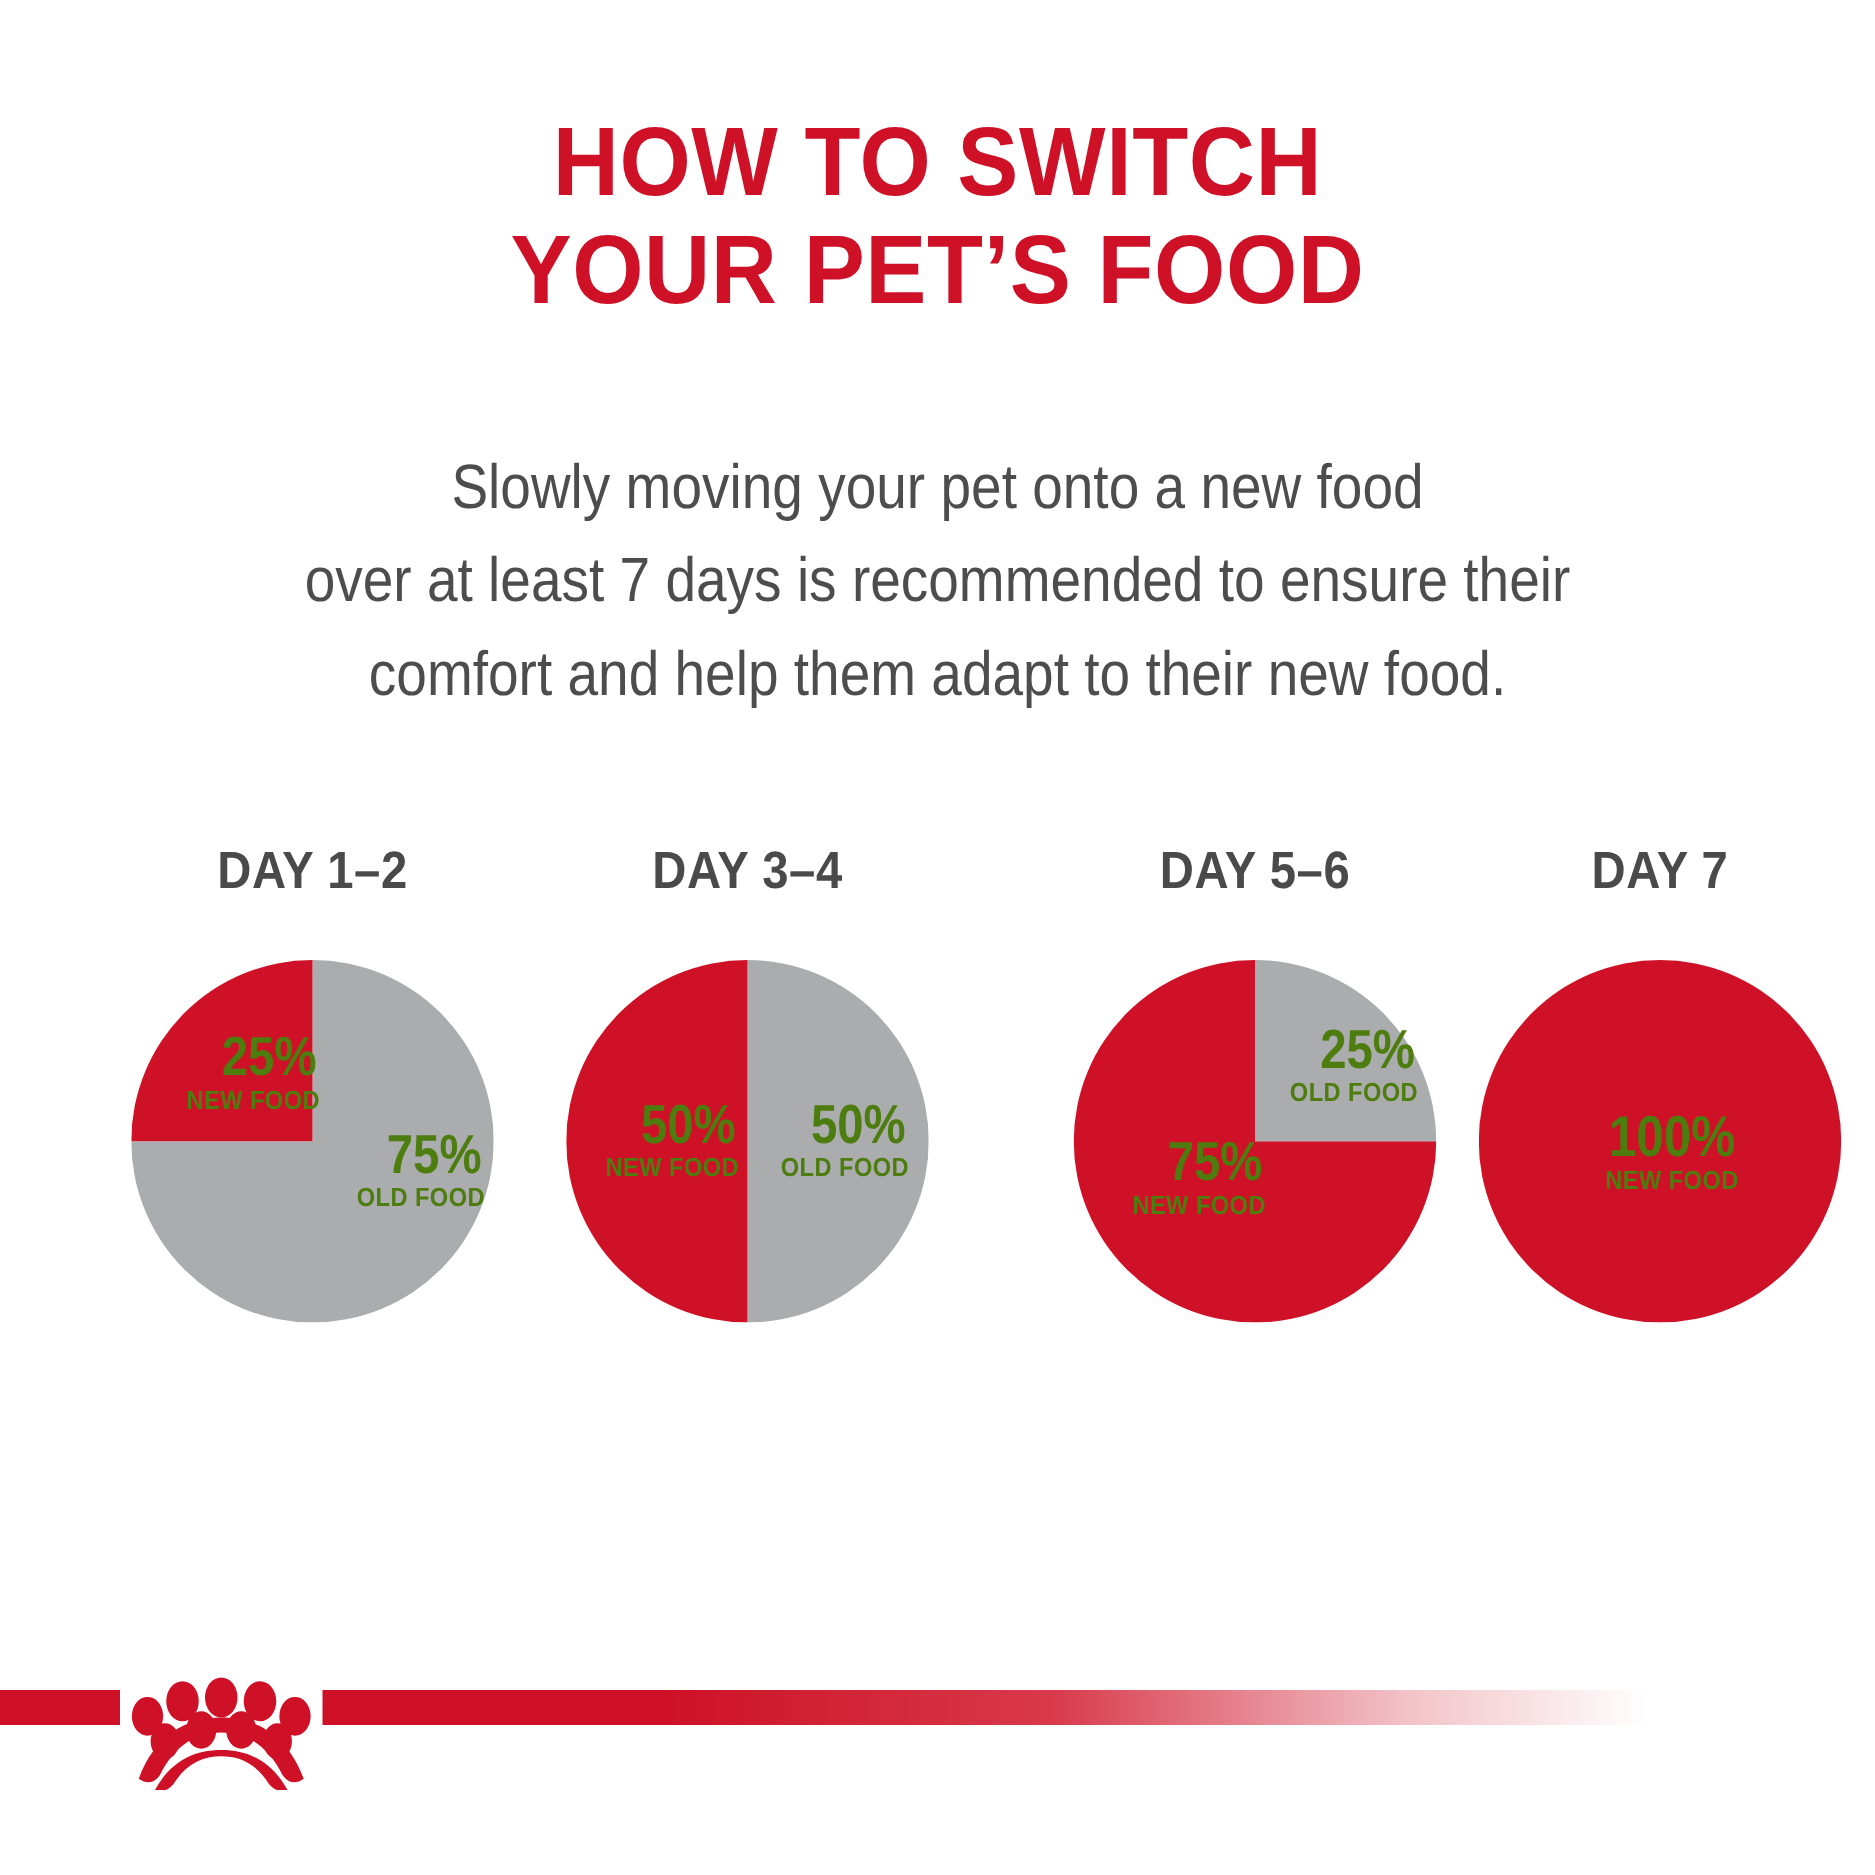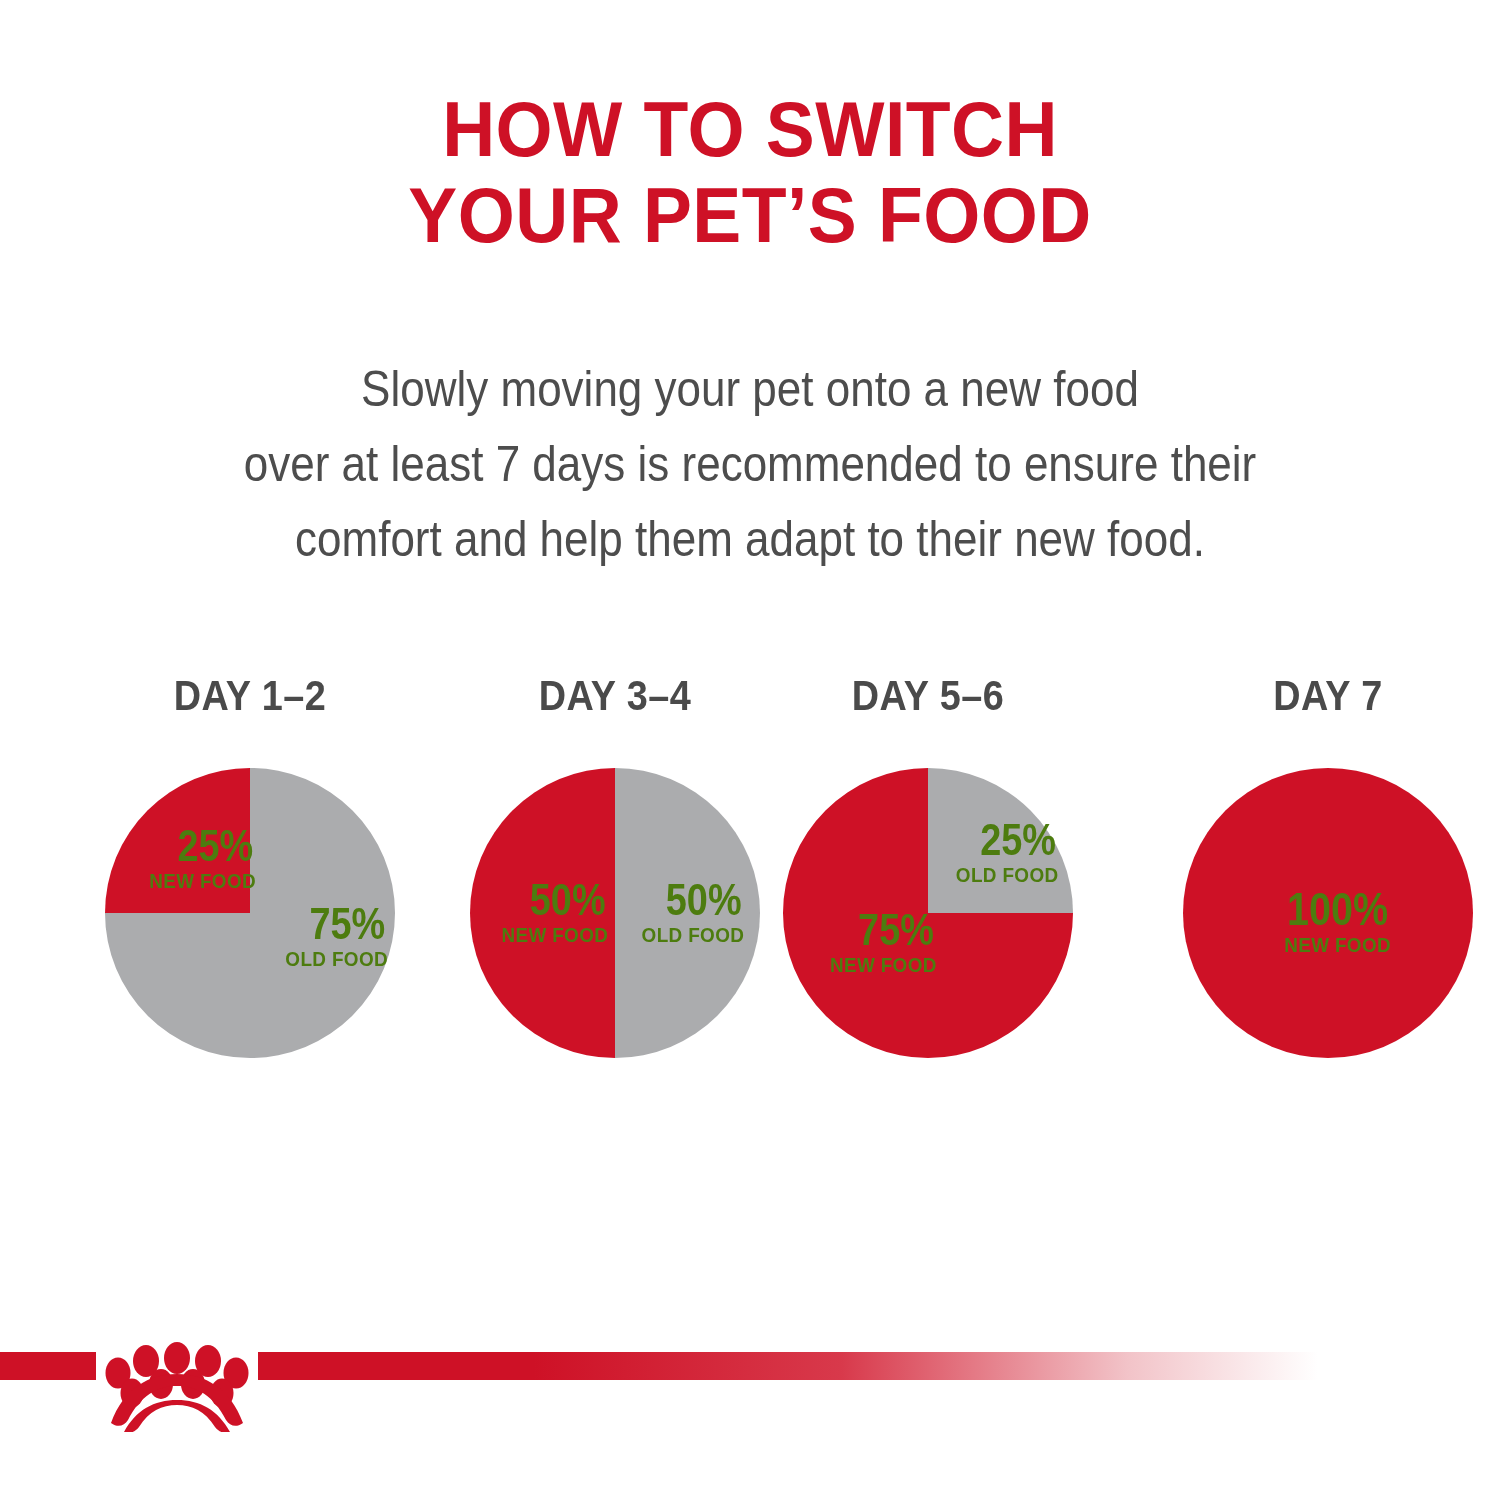--- a/index.html
+++ b/index.html
@@ -57,22 +57,22 @@
     width: 1336px;
     height: 400px;
   }
   .chart-cell {
     position: absolute;
     top: 0;
     width: 360px;
     height: 400px;
   }
   .chart-cell.c0 { left: 70px; }
-  .chart-cell.c1 { left: 435px; }
-  .chart-cell.c2 { left: 748px; }
+  .chart-cell.c1 { left: 418px; }
+  .chart-cell.c2 { left: 824px; }
   .chart-cell.c3 { left: 1148px; }
 
   .day-label {
     position: absolute;
     top: 0;
     left: 0;
     width: 360px;
     text-align: center;
     color: #4A4A4A;
     font-weight: bold;

